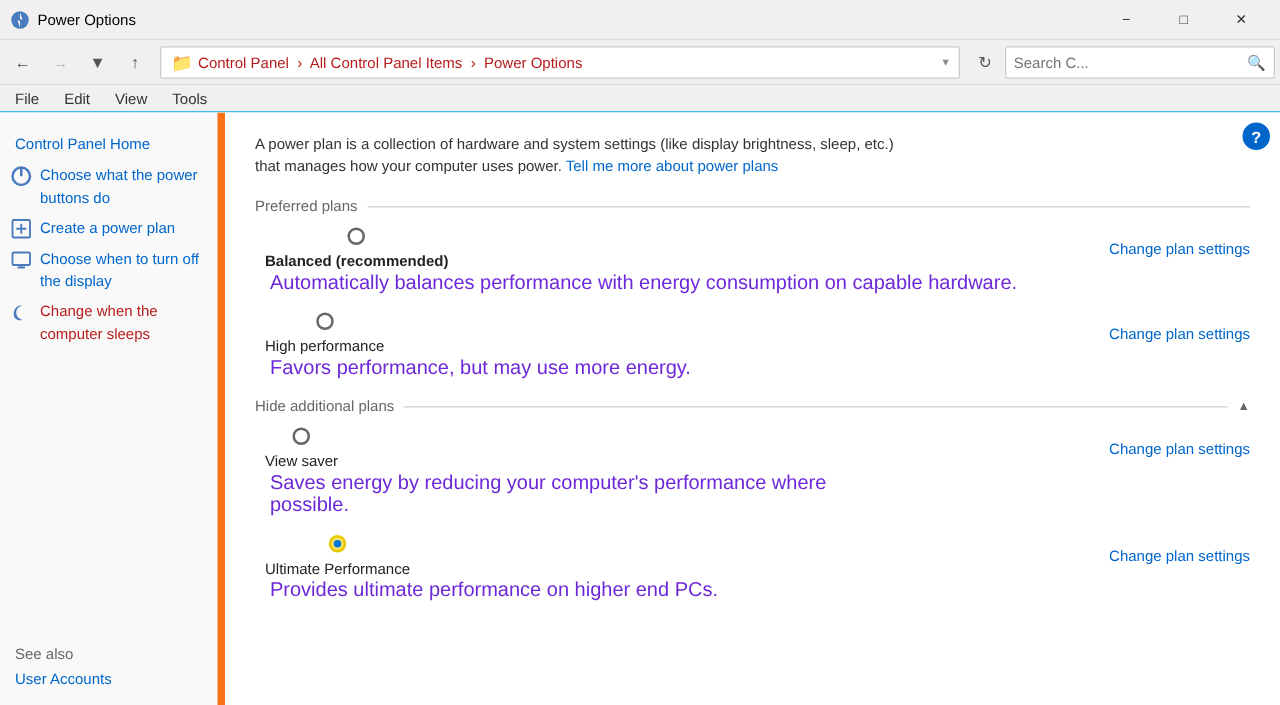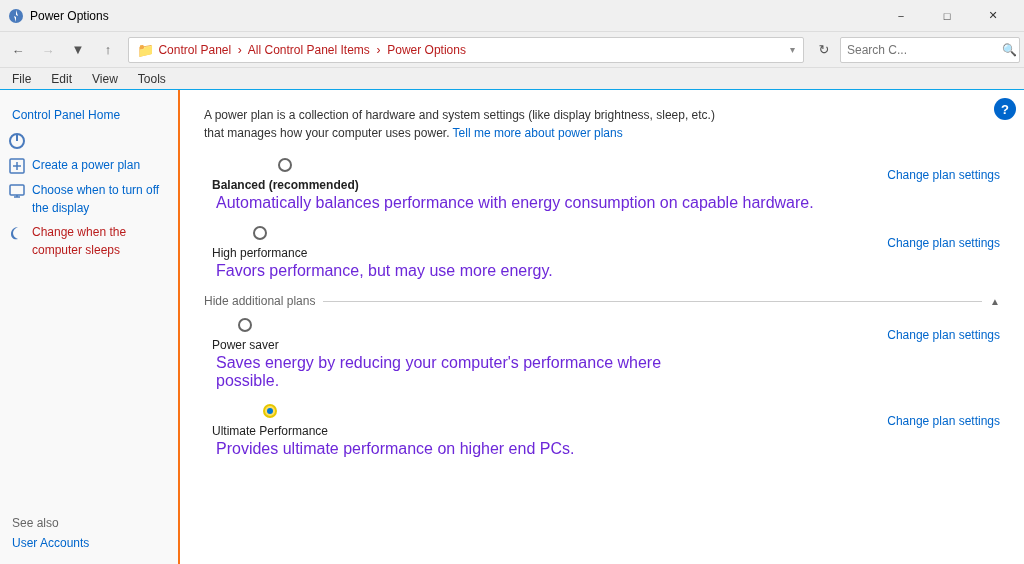--- a/index.html
+++ b/index.html
@@ -109,21 +109,21 @@
       background: transparent;
       cursor: pointer;
       display: flex;
       align-items: center;
       justify-content: center;
       color: #555;
       font-size: 13px;
       border-radius: 2px;
     }
     .search-box {
-      width: 180px;
+      width: 216px;
       height: 26px;
       border: 1px solid #ccc;
       background: white;
       display: flex;
       align-items: center;
       padding: 0 6px;
       border-radius: 2px;
     }
     .search-input {
       flex: 1;
@@ -160,21 +160,21 @@
       display: flex;
       flex: 1;
       overflow: hidden;
       background: white;
     }
 
     
     .sidebar {
       width: 180px;
       background: #f9f9f9;
-      border-right: 2px solid #f97316;
+      border-right: 6px solid #f97316;
       padding: 12px 0;
       display: flex;
       flex-direction: column;
     }
     .sidebar-link {
       padding: 4px 12px;
       font-size: 12px;
       color: #0066cc;
       cursor: pointer;
       text-decoration: none;
@@ -391,20 +391,21 @@
 <div class="content-area">
 
   <div class="sidebar">
     <a class="sidebar-link">Control Panel Home</a>
 
     <div class="sidebar-link with-icon">
       <svg class="sidebar-icon" viewBox="0 0 18 18">
         <circle cx="9" cy="9" r="7" fill="none" stroke="#4a7bbd" stroke-width="2"></circle>
         <line x1="9" y1="2" x2="9" y2="9" stroke="#4a7bbd" stroke-width="2"></line>
       </svg>
+      <span style="color:#0066cc;font-size:12px;">Choose what the power buttons do</span>
     </div>
 
     <div class="sidebar-link with-icon">
       <svg class="sidebar-icon" viewBox="0 0 18 18">
         <rect x="2" y="2" width="14" height="14" rx="1" fill="none" stroke="#4a7bbd" stroke-width="1.5"></rect>
         <line x1="9" y1="5" x2="9" y2="13" stroke="#4a7bbd" stroke-width="1.5"></line>
         <line x1="5" y1="9" x2="13" y2="9" stroke="#4a7bbd" stroke-width="1.5"></line>
       </svg>
       <span style="color:#0066cc;font-size:12px;">Create a power plan</span>
     </div>
@@ -434,20 +435,24 @@
   <div class="main-panel">
 
     <button class="help-btn">?</button>
 
 
     <div class="description">
       <span>A power plan is a collection of hardware and system settings (like display brightness, sleep, etc.) that manages how your computer uses power.</span>
       <a href="#" style="color:#0066cc;">Tell me more about power plans</a>
     </div>
 
+    <div class="section-header">
+      <span class="section-header-text">Preferred plans</span>
+      <div class="section-divider"></div>
+    </div>
 
     <div class="plan-item">
       <div class="plan-row">
         <div class="plan-name-row">
           <div class="radio-btn"></div>
           <span class="plan-name">Balanced (recommended)</span>
         </div>
         <a class="change-link" href="#">Change plan settings</a>
       </div>
       <div class="plan-desc">Automatically balances performance with energy consumption on capable hardware.</div>
@@ -467,21 +472,21 @@
     <div class="section-header" style="margin-top:8px;">
       <span class="section-header-text">Hide additional plans</span>
       <div class="section-divider"></div>
       <span class="section-toggle">▲</span>
     </div>
 
     <div class="plan-item">
       <div class="plan-row">
         <div class="plan-name-row">
           <div class="radio-btn"></div>
-          <span class="plan-name normal">Power saver</span>
+          <span class="plan-name normal">View saver</span>
         </div>
         <a class="change-link" href="#">Change plan settings</a>
       </div>
       <div class="plan-desc long">Saves energy by reducing your computer's performance where possible.</div>
     </div>
 
     <div class="plan-item">
       <div class="plan-row">
         <div class="plan-name-row">
           <div class="radio-btn cursor-selected"></div>

